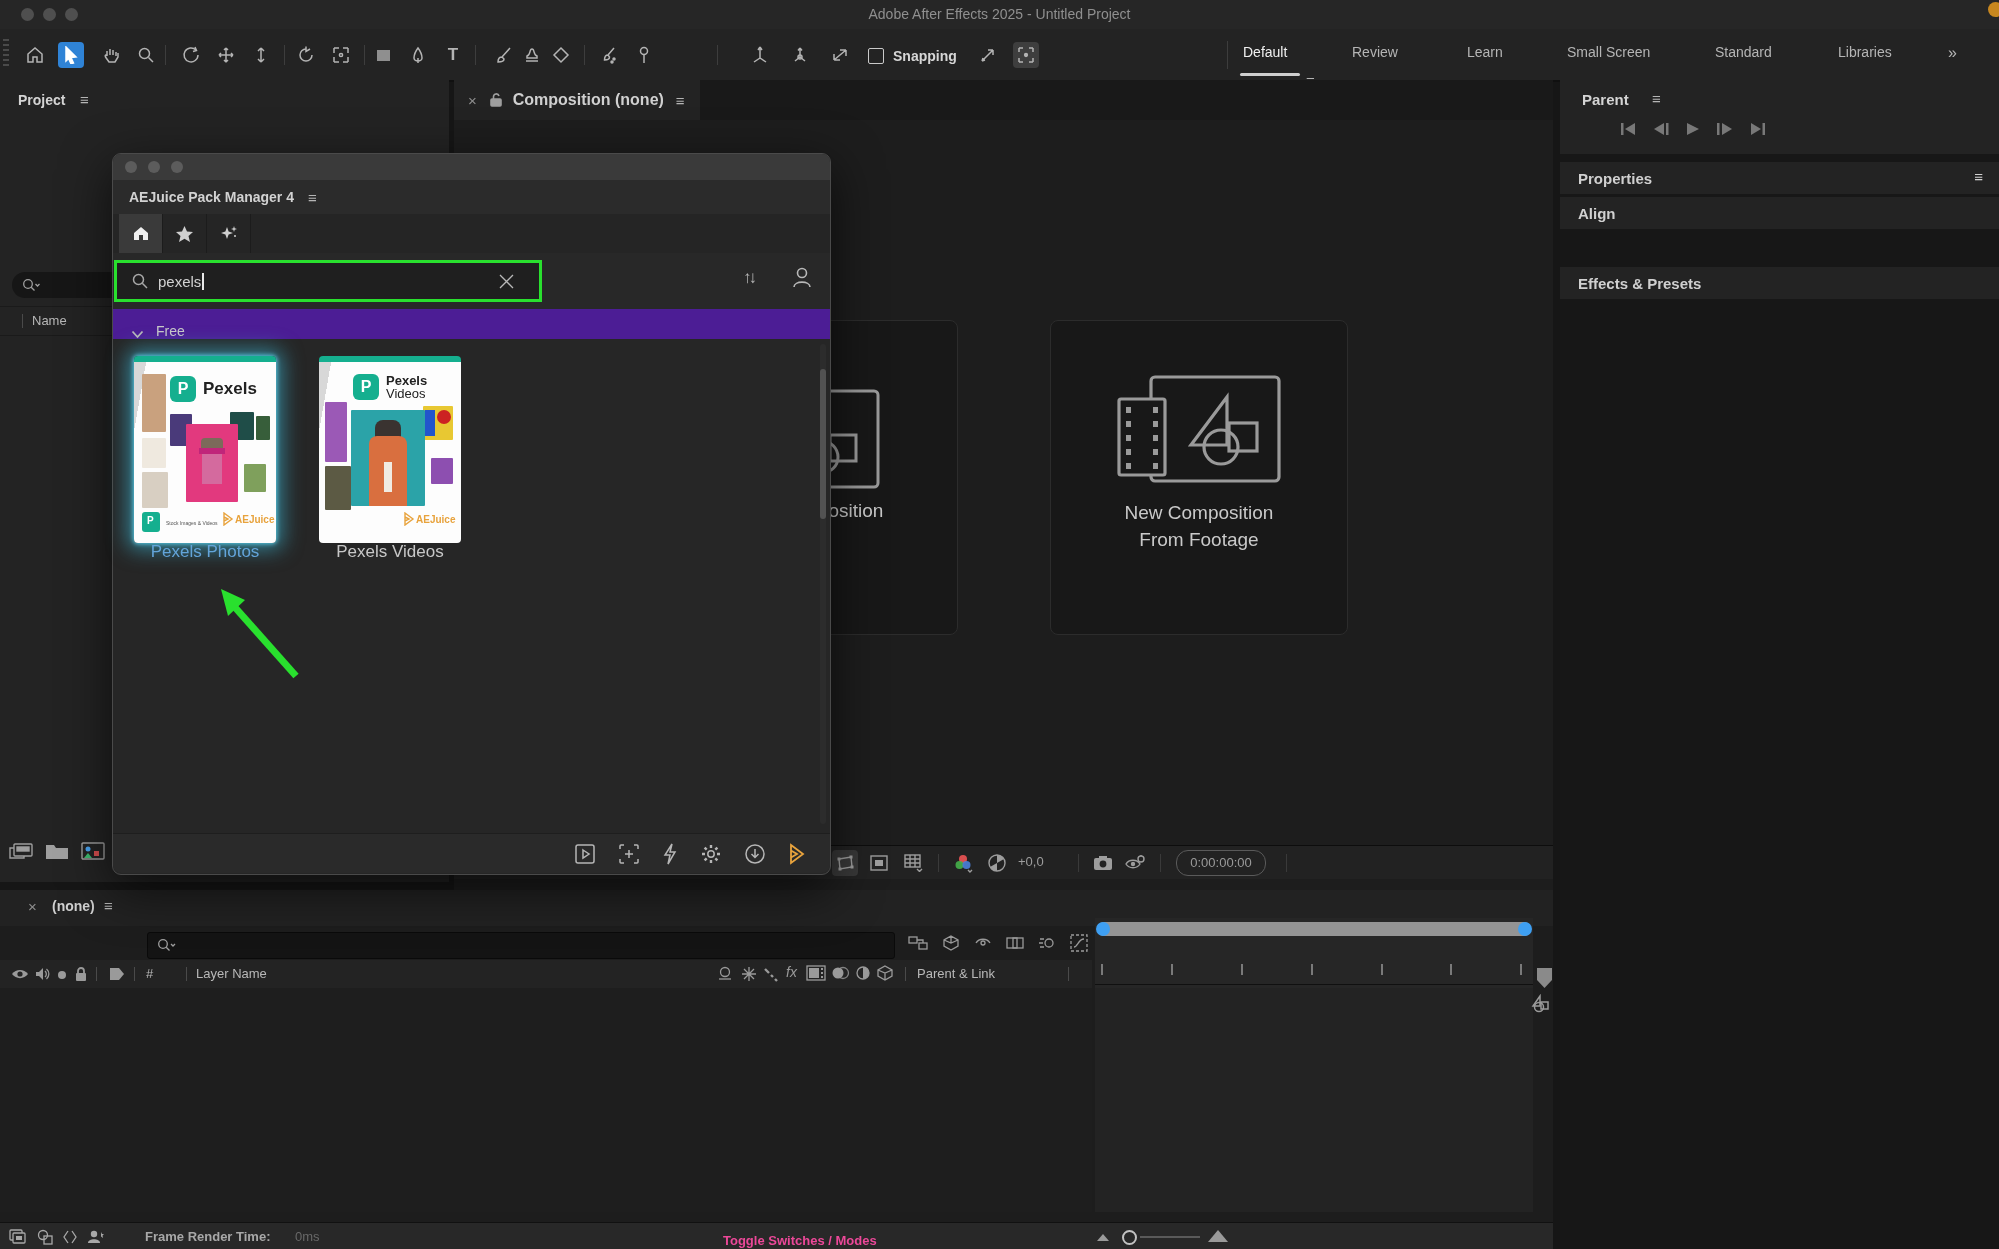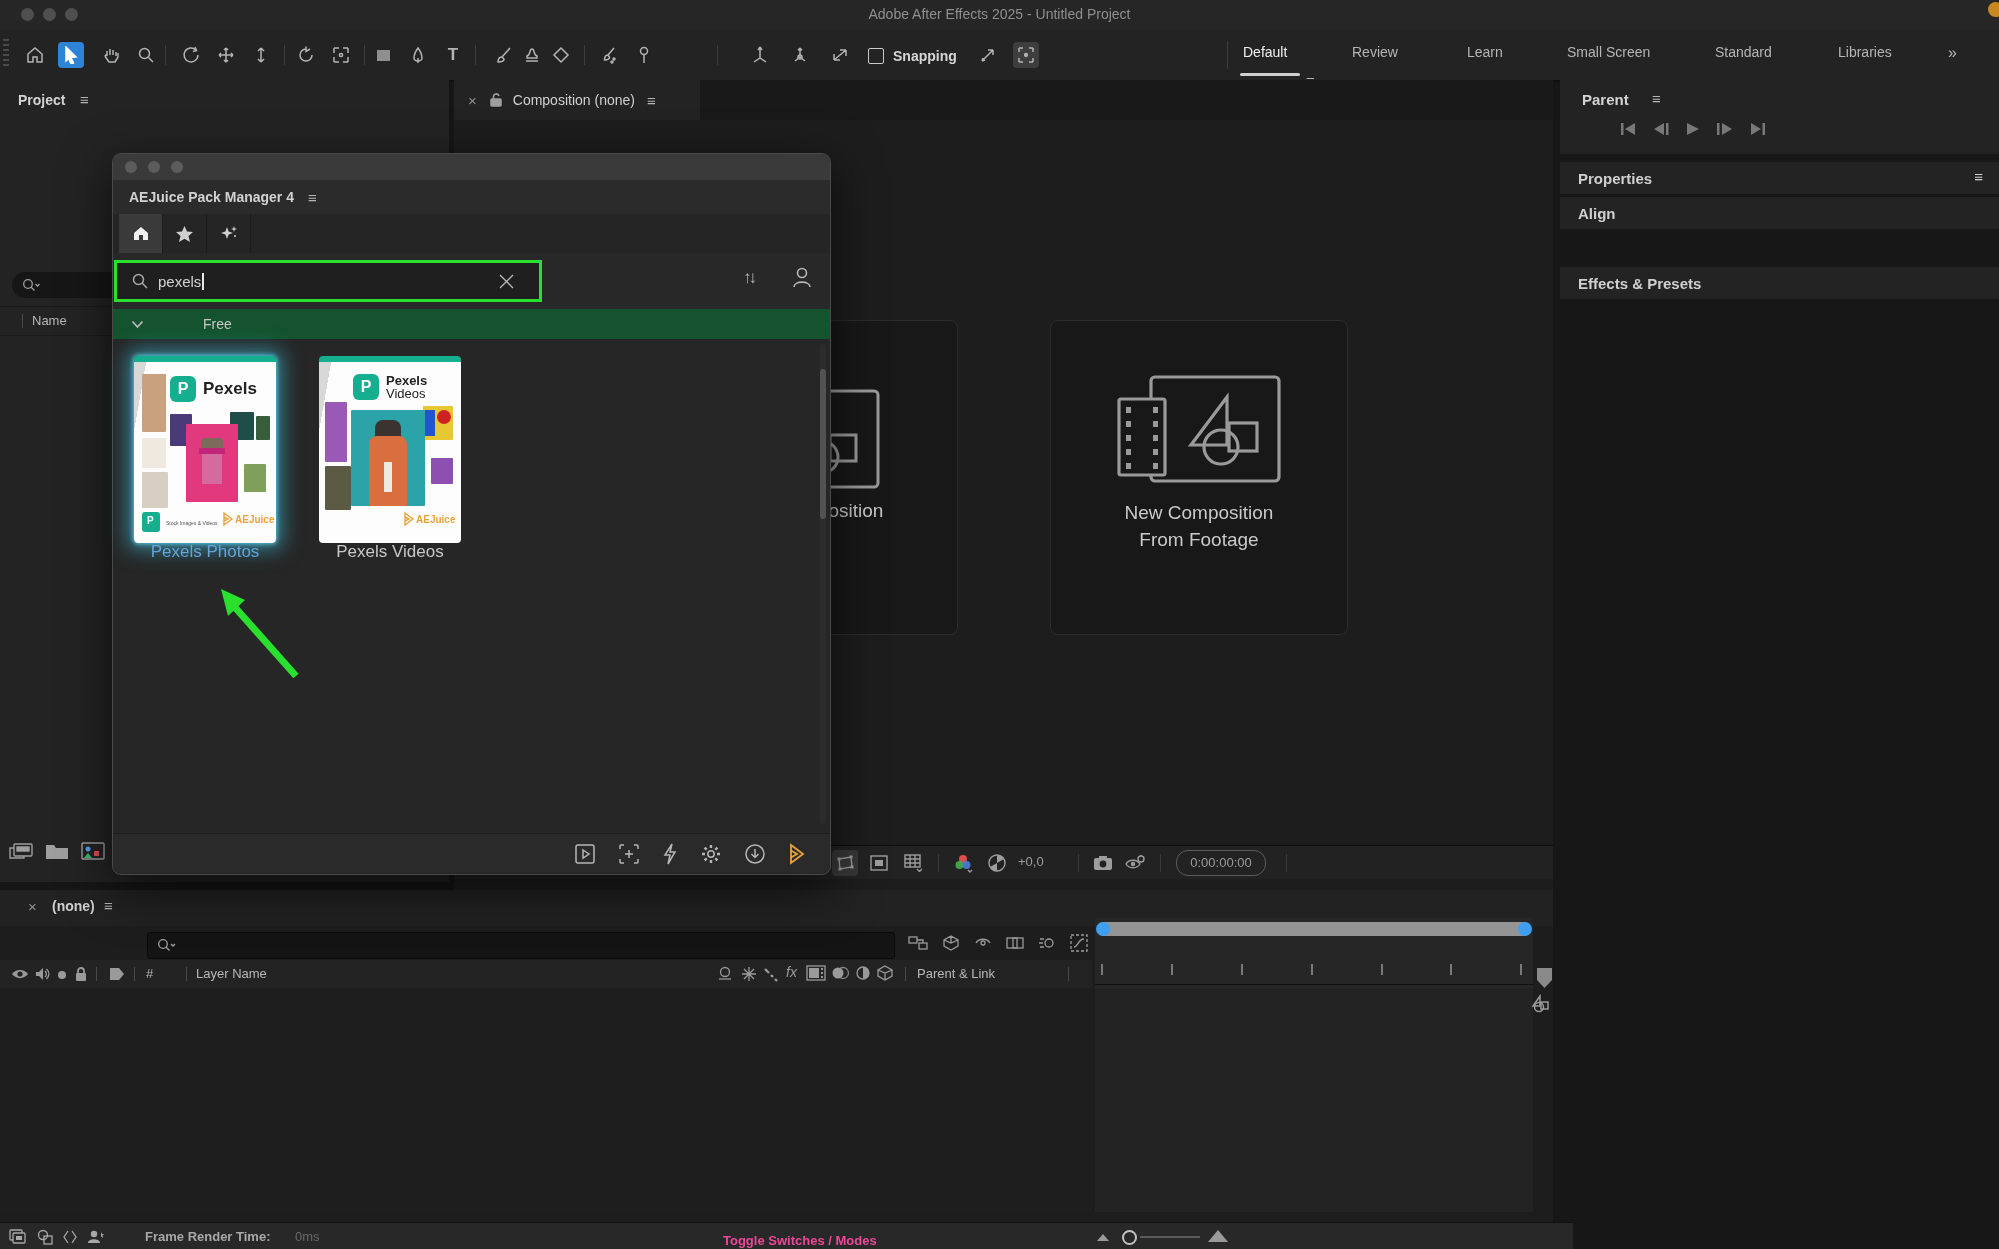--- a/index.html
+++ b/index.html
@@ -71,38 +71,38 @@
   .ruler{position:absolute;left:1095px;top:28px;width:438px;height:70px;background:#262626;}
   .workbar{position:absolute;left:2px;top:4px;width:434px;height:14px;background:#949494;border-radius:7px;}
   .workcap{position:absolute;top:0;width:14px;height:14px;border-radius:7px;background:#3e9ff2;}
   .tick{position:absolute;top:46px;width:2px;height:11px;background:#7a7a7a;}
   .layerareaL{position:absolute;left:0;top:98px;width:1092px;height:224px;background:#1e1e1e;}
   .layerareaR{position:absolute;left:1095px;top:98px;width:438px;height:224px;background:#232323;}
   .shield{position:absolute;left:1537px;top:78px;width:15px;height:20px;background:#8a8a8a;
           clip-path:polygon(0 0,100% 0,100% 60%,50% 100%,0 60%);}
 
   
-  .statusbar{position:absolute;left:0;top:1222px;width:1553px;height:27px;background:#282828;border-top:1px solid #111;padding-left:20px;}
+  .statusbar{position:absolute;left:0;top:1222px;width:1553px;height:27px;background:#282828;border-top:1px solid #111;}
   .statusbar svg{stroke:#a8a8a8;fill:none;stroke-width:1.3;}
   .sbtext{font-size:13px;color:#a8a8a8;}
 
   
   .dialog{position:absolute;left:112px;top:153px;width:717px;height:720px;background:#262626;border-radius:9px;
           box-shadow:0 14px 50px rgba(0,0,0,.65);border:1px solid #4a4a4a;z-index:20;}
   .dtitlebar{position:absolute;left:0;top:0;width:100%;height:26px;background:#3a3a3a;border-radius:8px 8px 0 0;}
   .ddot{position:absolute;top:7px;width:12px;height:12px;border-radius:50%;background:#5c5c5c;}
   .dheader{position:absolute;left:0;top:26px;width:100%;height:34px;background:#2b2b2b;display:flex;align-items:center;}
   .dtabs{position:absolute;left:0;top:60px;width:100%;height:39px;background:#252525;border-bottom:1px solid #1c1c1c;}
   .dtab{position:absolute;top:0;width:43px;height:39px;display:flex;align-items:center;justify-content:center;border-right:1px solid #1c1c1c;}
   .dtab.active{background:#3a3a3a;}
   .dsearchrow{position:absolute;left:0;top:99px;width:100%;height:56px;background:#282828;border-bottom:1px solid #1e1e1e;}
   .greenbox{position:absolute;left:1px;top:7px;width:422px;height:36px;border:3px solid #29e02e;background:#1f1f1f;display:flex;align-items:center;}
   .searchtext{font-size:15px;color:#d2d2d2;}
   .cursorbar{display:inline-block;width:1.5px;height:17px;background:#e8e8e8;margin-left:1px;vertical-align:middle;}
-  .freehdr{position:absolute;left:0;top:155px;width:100%;height:30px;background:#14532d;display:flex;align-items:center;gap:47px;}
+  .freehdr{position:absolute;left:0;top:155px;width:100%;height:30px;background:#4c1d95;display:flex;align-items:flex-end;}
   .dcontent{position:absolute;left:0;top:185px;width:100%;height:494px;background:#262626;}
   .dbottom{position:absolute;left:0;top:679px;width:100%;height:40px;background:#2a2a2a;border-radius:0 0 8px 8px;border-top:1px solid #1e1e1e;display:flex;align-items:center;justify-content:flex-end;gap:22px;padding-right:24px;box-sizing:border-box;}
   .dbottom svg{stroke:#b6b6b6;fill:none;stroke-width:1.5;}
   .dscroll{position:absolute;right:4px;top:190px;width:6px;height:480px;background:#2c2c2c;border-radius:3px;}
   .dscrollthumb{position:absolute;left:0;top:25px;width:6px;height:150px;background:#525252;border-radius:3px;}
 
   
   .pbox{position:absolute;width:142px;height:187px;background:linear-gradient(100deg,#d8d8d8 0 7%,#fdfdfd 7%);border-radius:4px;border-top:6px solid #15af8f;box-sizing:border-box;}
   .pbox.glow{box-shadow:0 0 20px 7px rgba(62,196,230,.55),0 0 4px 1px rgba(120,230,255,.8);}
   .plogo{width:26px;height:26px;background:#15af8f;border-radius:6px;color:#fff;font-weight:bold;font-size:16px;
@@ -330,21 +330,21 @@
   <div class="comp">
     <div class="comptabs">
       <div class="comptab">
         <span style="margin-left:14px;color:#8f8f8f;font-size:15px">×</span>
         <svg style="margin-left:12px" width="14" height="16" viewBox="0 0 14 16">
             <g stroke="#9f9f9f" fill="none" stroke-width="1.6">
               <rect x="2" y="7" width="10" height="7" rx="1" fill="#9f9f9f"></rect>
               <path d="M4.5 7 V4.5 A2.8 2.8 0 0 1 10 4"></path>
             </g>
           </svg>
-        <span style="margin-left:10px;font-size:14px;font-weight:normal;color:#d0d0d0">Composition (none)</span>
+        <span style="margin-left:10px;font-size:16px;font-weight:bold;color:#d0d0d0">Composition (none)</span>
         <span class="menuglyph" style="margin-left:12px">≡</span>
       </div>
     </div>
 
     <div class="card" style="left:206px;top:240px;width:296px;height:313px">
       <svg style="margin-top:62px" width="150" height="110" viewBox="0 0 150 110">
         <g stroke="#9a9a9a" fill="none" stroke-width="3">
           <rect x="28" y="8" width="116" height="96" rx="4"></rect>
           <path d="M95 28 L60 72 H95 Z"></path>
             <circle cx="88" cy="74" r="16"></circle>

